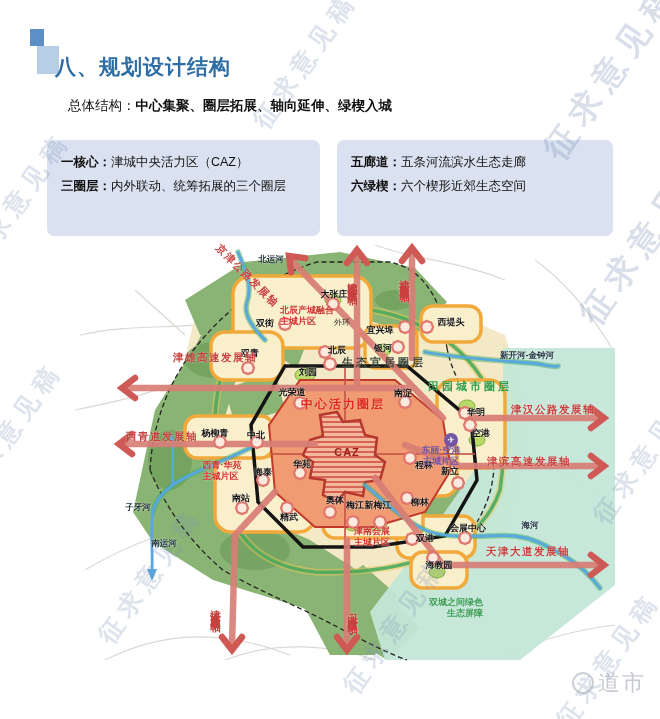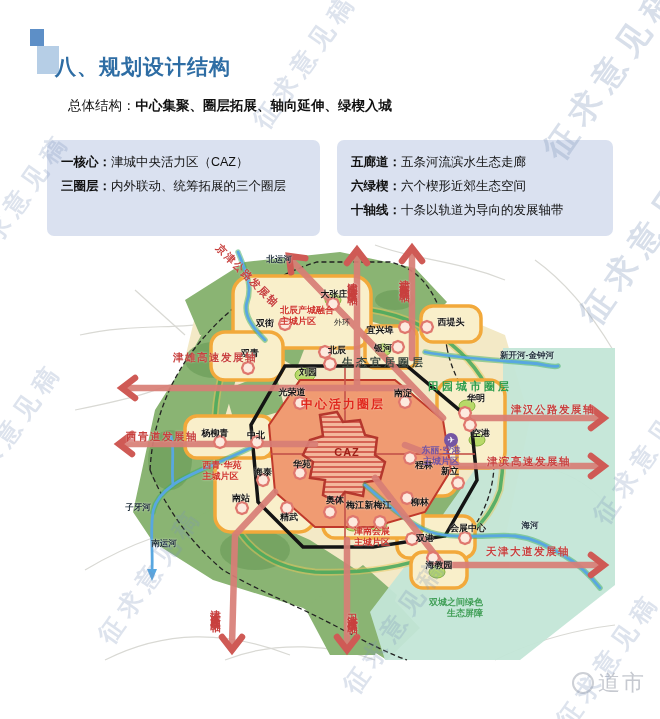--- a/index.html
+++ b/index.html
@@ -69,21 +69,20 @@
 <div class="title">八、规划设计结构</div>
 <div class="subtitle"><span>总体结构：</span><b>中心集聚、圈层拓展、轴向延伸、绿楔入城</b></div>
 
 <div class="lbox" style="left:47px;width:273px">
   <div class="row"><b>一核心：</b><span>津城中央活力区（CAZ）</span></div>
   <div class="row"><b>三圈层：</b><span>内外联动、统筹拓展的三个圈层</span></div>
 </div>
 <div class="lbox" style="left:337px;width:276px">
   <div class="row"><b>五廊道：</b><span>五条河流滨水生态走廊</span></div>
   <div class="row"><b>六绿楔：</b><span>六个楔形近郊生态空间</span></div>
-  <div class="row"><b>十轴线：</b><span>十条以轨道为导向的发展轴带</span></div>
 </div>
 
 <div id="map">
 <svg width="540" height="430" viewBox="0 0 540 430">
   <defs>
     <pattern id="hatch" width="6" height="5" patternUnits="userSpaceOnUse">
       <rect width="6" height="5" fill="#f4b79c"></rect>
       <line x1="0" y1="2" x2="6" y2="2" stroke="#cf4f43" stroke-width="1.6"></line>
     </pattern>
     <g id="nodeSym">
@@ -237,38 +236,38 @@
     <use href="#nodeSym" transform="translate(212,268)"></use>
         <use href="#nodeSym" transform="translate(255,272)"></use>
     <use href="#nodeSym" transform="translate(278,282)"></use>
         <use href="#nodeSym" transform="translate(305,282)"></use>
     <use href="#nodeSym" transform="translate(337,299)"></use>
         <use href="#nodeSym" transform="translate(390,298)"></use>
     <use href="#nodeSym" transform="translate(358,318)"></use>
   </g>
 </svg>
 
-  <div class="lab rl" style="left:204px;top:20px">北运河</div>
+  <div class="lab rl" style="left:196px;top:20px">北运河</div>
   <div class="lab rl" style="left:452px;top:116px">新开河-金钟河</div>
   <div class="lab rl" style="left:455px;top:286px">海河</div>
   <div class="lab rl" style="left:63px;top:268px">子牙河</div>
   <div class="lab rl" style="left:89px;top:304px">南运河</div>
 
   <div class="lab pl" style="left:259px;top:54px">大张庄</div>
   <div class="lab pl" style="left:190px;top:83px">双街</div>
   <div class="lab pl-s" style="left:267px;top:82px">外环</div>
   <div class="lab pl" style="left:175px;top:113px">双青</div>
   <div class="lab pl" style="left:262px;top:110px">北辰</div>
   <div class="lab pl" style="left:308px;top:108px">银河</div>
   <div class="lab pl" style="left:305px;top:90px">宜兴埠</div>
   <div class="lab pl" style="left:376px;top:82px">西堤头</div>
   <div class="lab pl" style="left:233px;top:132px">刘园</div>
   <div class="lab pl" style="left:217px;top:152px">光荣道</div>
   <div class="lab pl" style="left:328px;top:153px">南淀</div>
-  <div class="lab pl" style="left:401px;top:158px">华明</div>
+  <div class="lab pl" style="left:401px;top:172px">华明</div>
   <div class="lab pl" style="left:406px;top:193px">空港</div>
   <div class="lab pl" style="left:375px;top:231px">新立</div>
   <div class="lab pl" style="left:349px;top:225px">程林</div>
   <div class="lab pl" style="left:345px;top:262px">柳林</div>
   <div class="lab pl" style="left:181px;top:195px">中北</div>
   <div class="lab pl" style="left:140px;top:193px">杨柳青</div>
   <div class="lab pl" style="left:227px;top:224px">华苑</div>
   <div class="lab pl" style="left:188px;top:232px">海泰</div>
   <div class="lab pl" style="left:166px;top:258px">南站</div>
   <div class="lab pl" style="left:214px;top:277px">精武</div>

